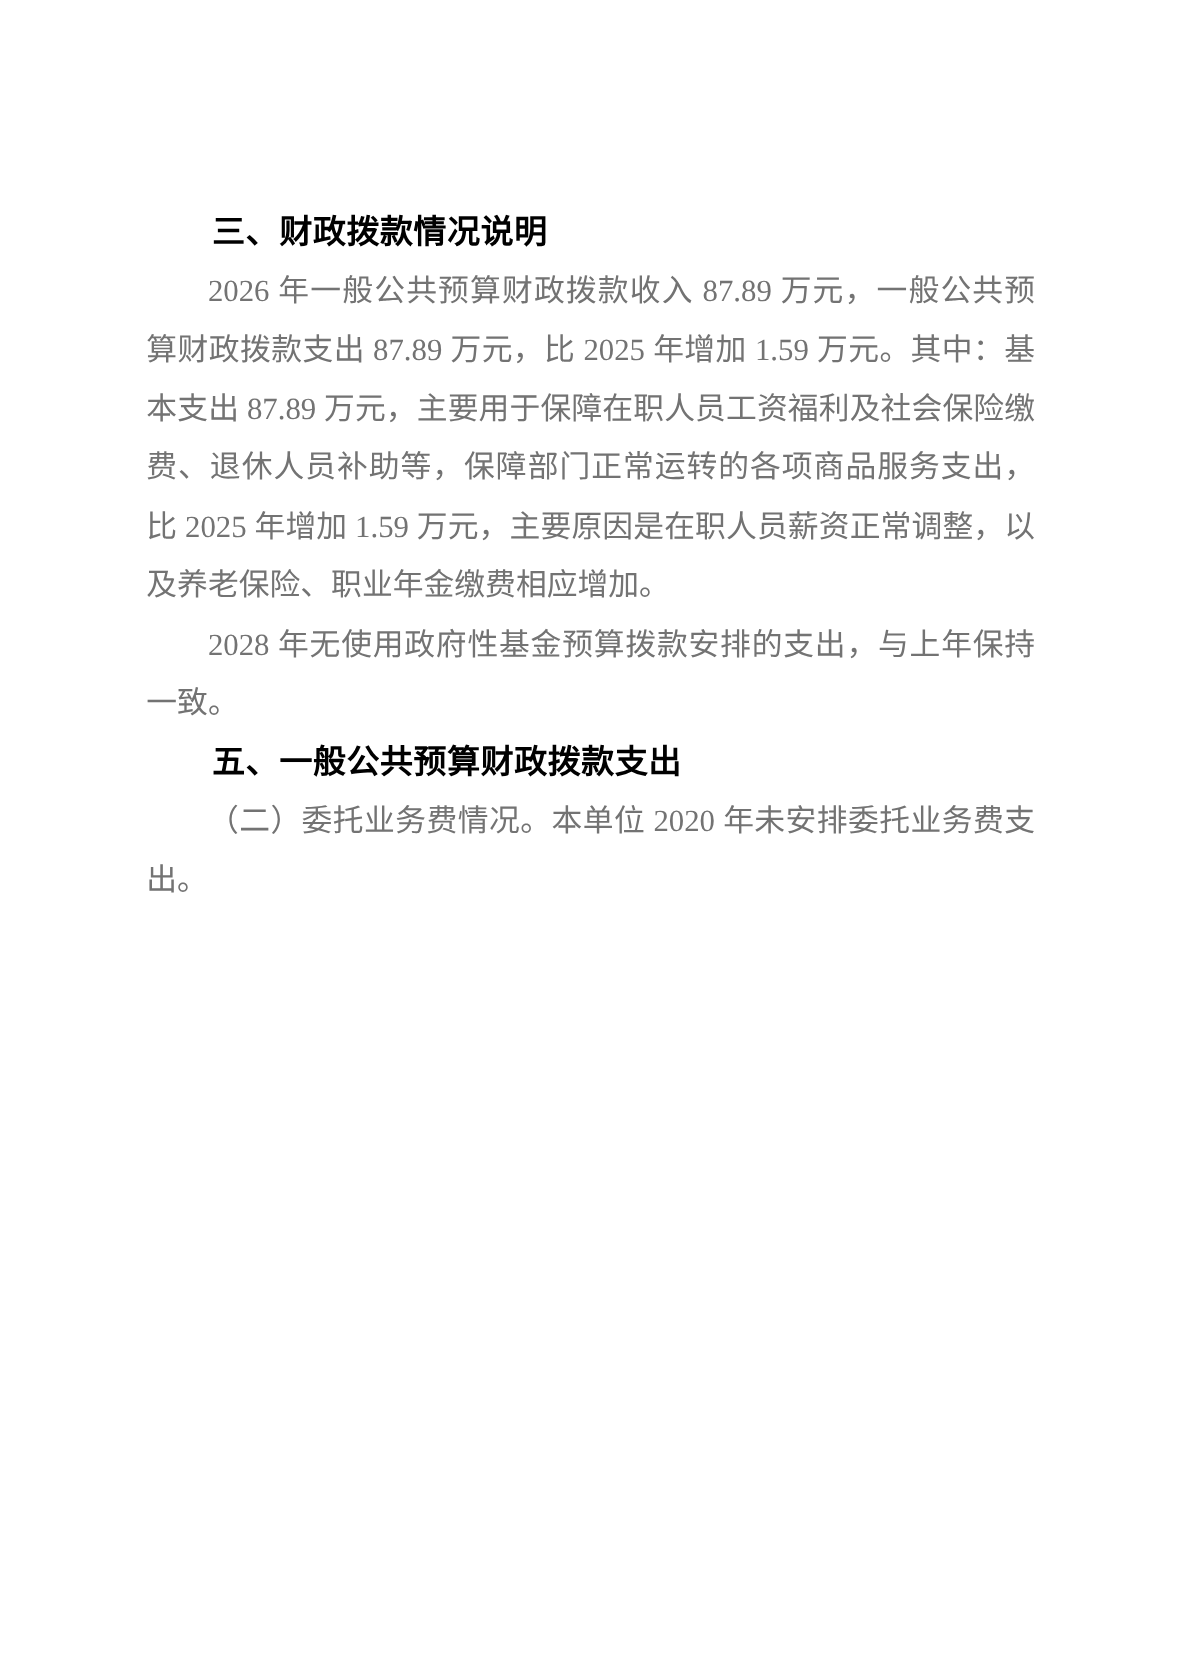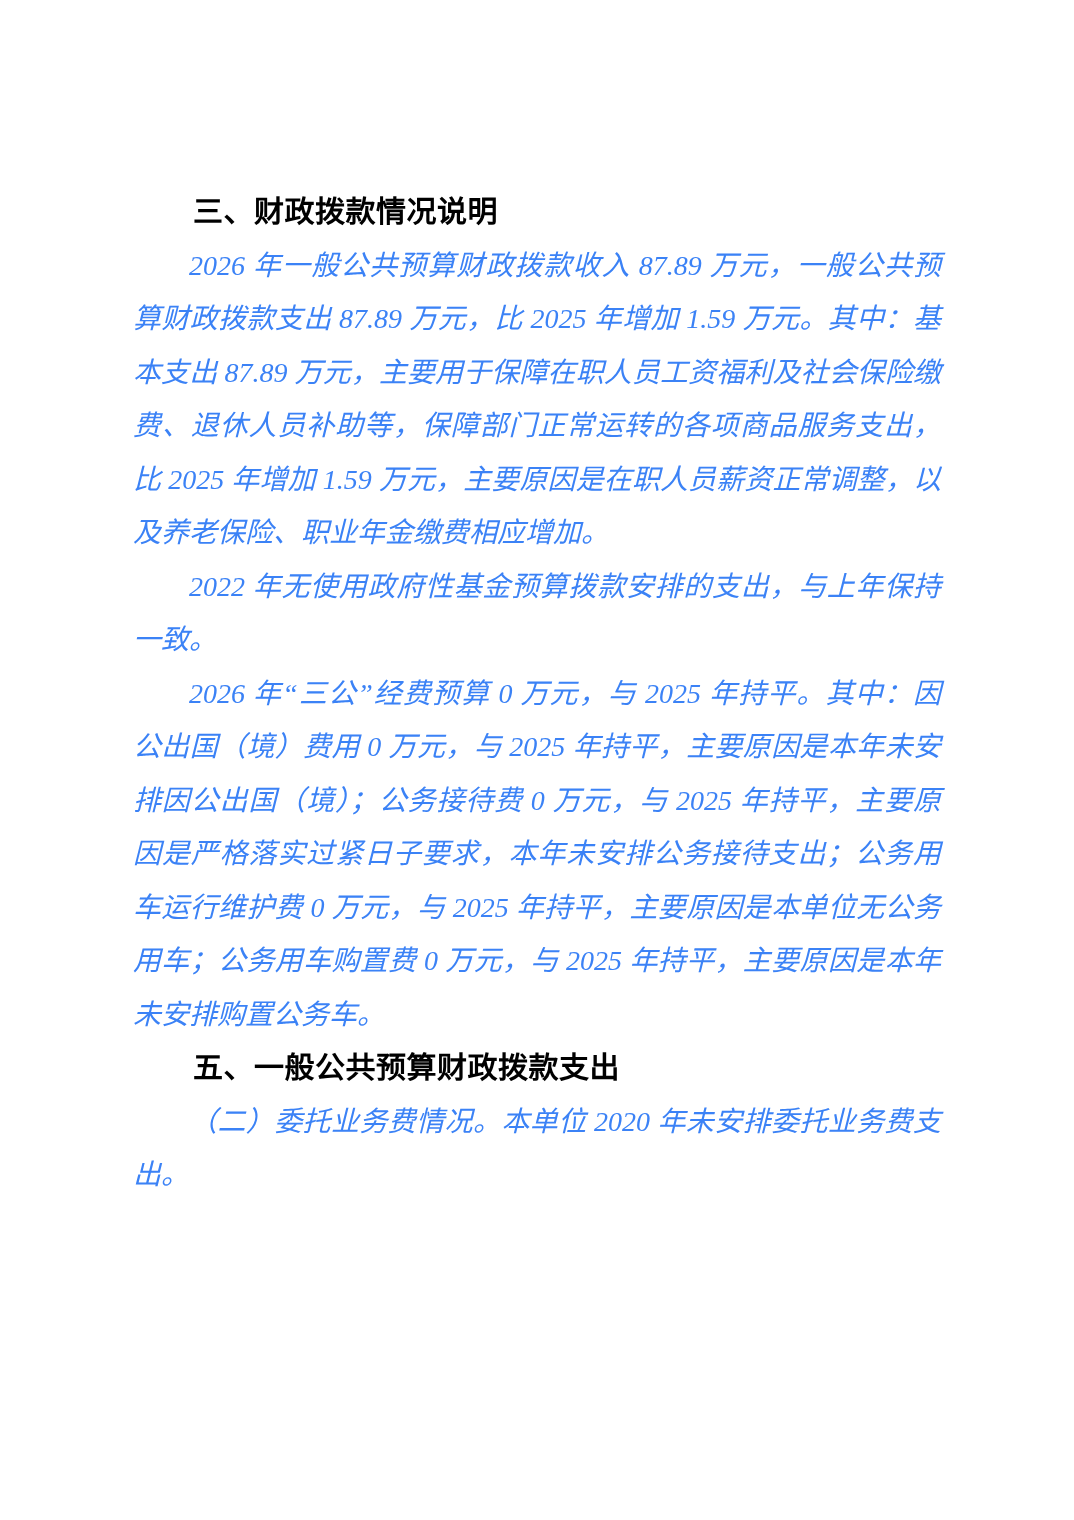--- a/index.html
+++ b/index.html
@@ -31,42 +31,40 @@
     color: #000000;
     text-indent: 2em;
     letter-spacing: 0.5px;
   }
   .content p {
     margin: 0;
     padding: 0;
     font-family: "Liberation Serif", "DejaVu Serif", serif;
     font-size: 28px;
     line-height: 53.5px;
-    color: #3b82f6;
+    color: #737373;
     text-indent: 2em;
     text-align: justify;
     text-align-last: left;
     text-justify: inter-character;
-    font-style: italic;
   }
 </style>
 </head>
 <body>
 
 <div class="page">
   <div class="content">
 
     <h2>三、财政拨款情况说明</h2>
 
     <p>2026 年一般公共预算财政拨款收入 87.89 万元，一般公共预算财政拨款支出 87.89 万元，比 2025 年增加 1.59 万元。其中：基本支出 87.89 万元，主要用于保障在职人员工资福利及社会保险缴费、退休人员补助等，保障部门正常运转的各项商品服务支出，比 2025 年增加 1.59 万元，主要原因是在职人员薪资正常调整，以及养老保险、职业年金缴费相应增加。</p>
 
-    <p>2022 年无使用政府性基金预算拨款安排的支出，与上年保持一致。</p>
+    <p>2028 年无使用政府性基金预算拨款安排的支出，与上年保持一致。</p>
 
 
-    <p>2026 年“三公”经费预算 0 万元，与 2025 年持平。其中：因公出国（境）费用 0 万元，与 2025 年持平，主要原因是本年未安排因公出国（境）；公务接待费 0 万元，与 2025 年持平，主要原因是严格落实过紧日子要求，本年未安排公务接待支出；公务用车运行维护费 0 万元，与 2025 年持平，主要原因是本单位无公务用车；公务用车购置费 0 万元，与 2025 年持平，主要原因是本年未安排购置公务车。</p>
 
     <h2>五、一般公共预算财政拨款支出</h2>
 
 
     <p>（二）委托业务费情况。本单位 2020 年未安排委托业务费支出。</p>
 
   </div>
 </div>
 
 </body></html>

